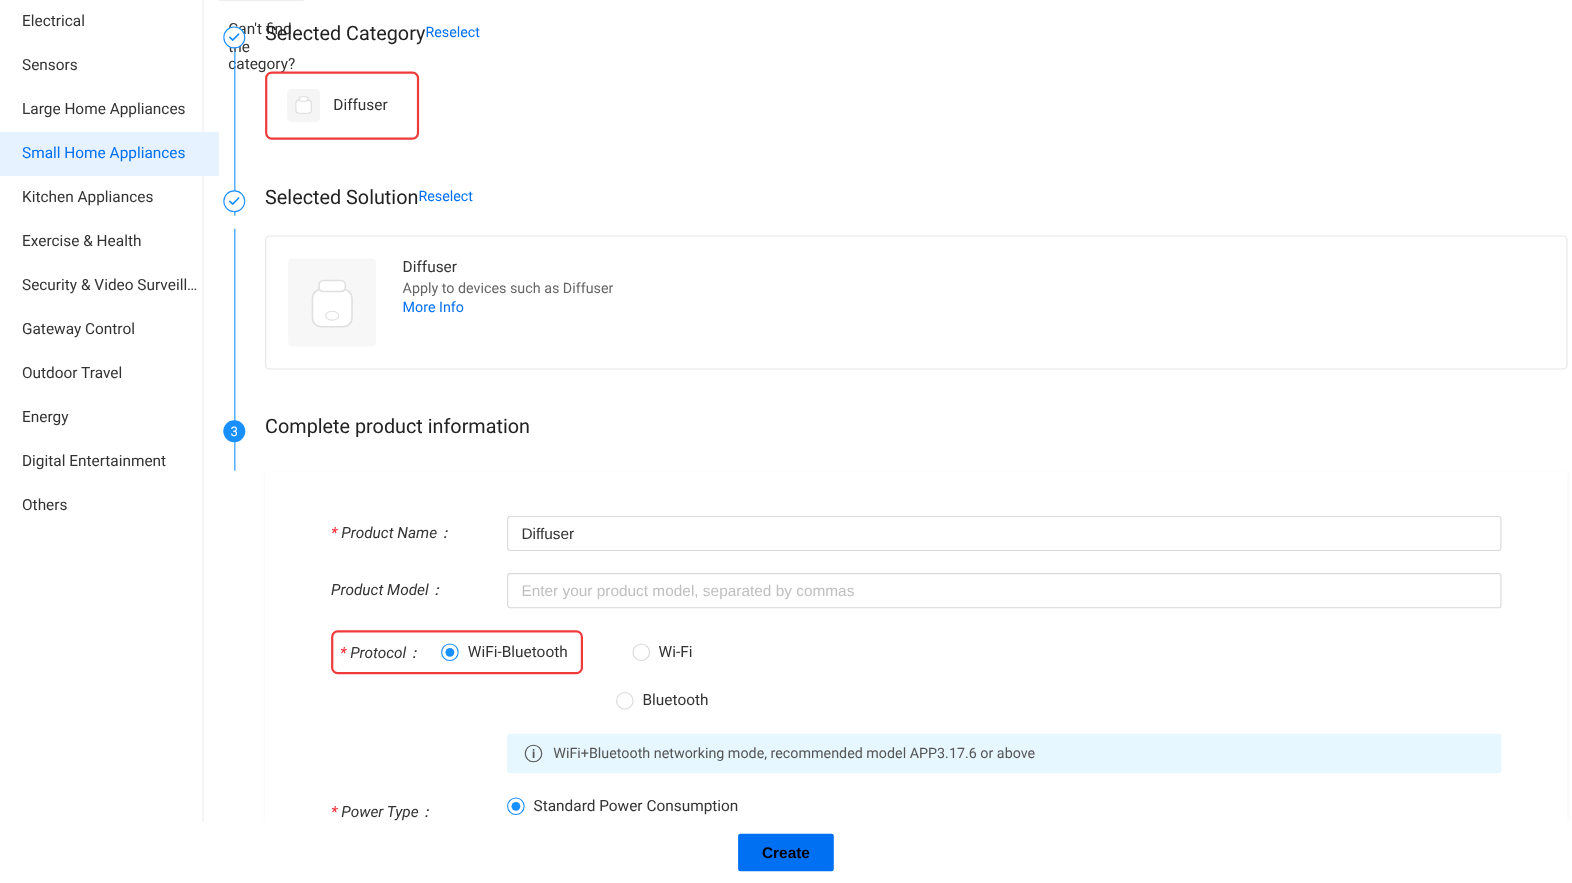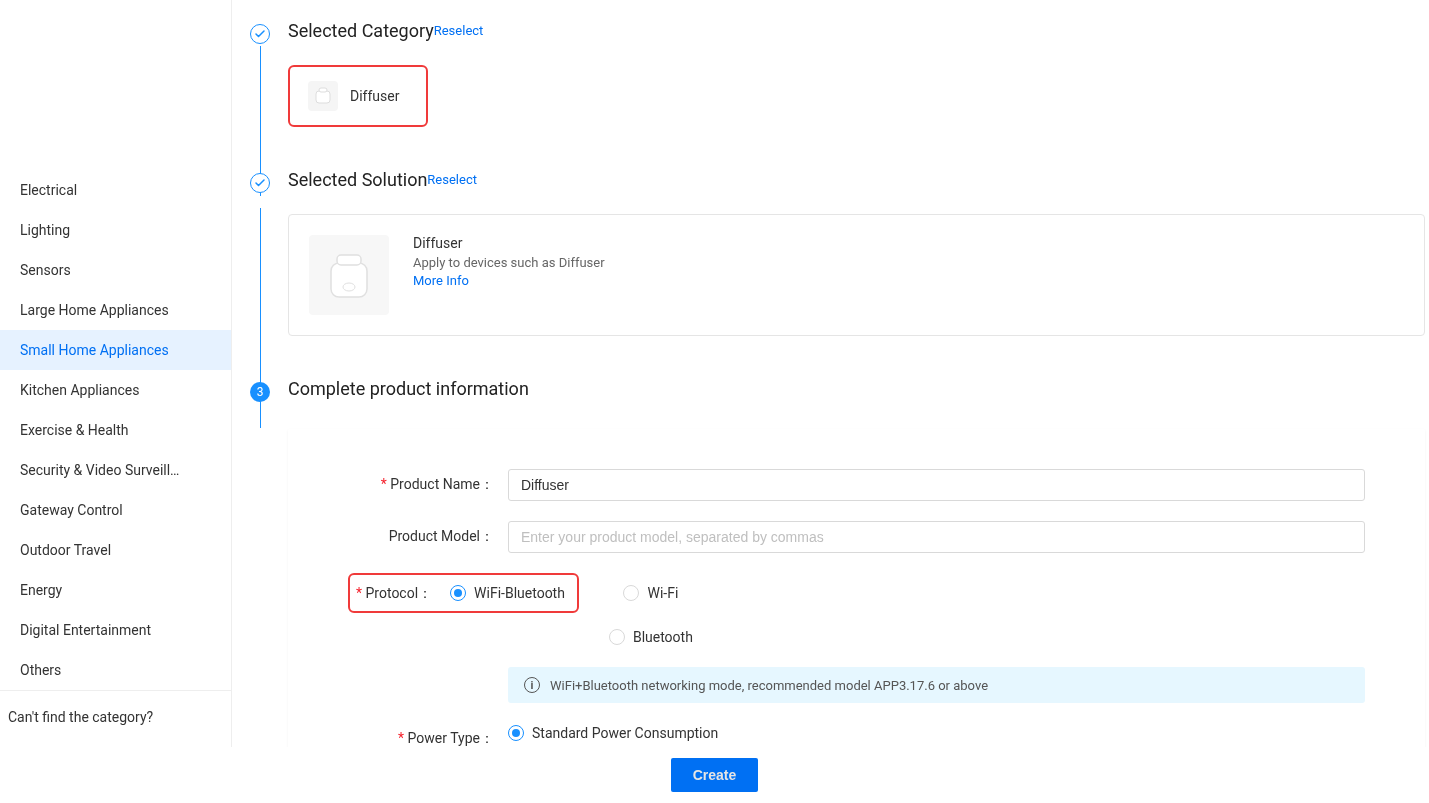--- a/index.html
+++ b/index.html
@@ -8,25 +8,25 @@
     font-size: 14px;
     color: #333;
     background: #fff;
     width: 1429px;
     height: 803px;
     overflow: hidden;
     position: relative;
   }
   .layout { display: flex; height: 100%; }
   .sidebar {
-    width: 232px;
+    width: 185px;
     border-right: 1px solid #eee;
     display: flex;
-    flex-direction: column;
-    justify-content: flex-end;
+    flex-direction: row;
+    justify-content: space-between;
     padding-bottom: 60px;
   }
   .sidebar-list { list-style: none; }
   .sidebar-item {
     padding: 12px 20px;
     font-size: 14px;
     color: #333;
     cursor: pointer;
     white-space: nowrap;
     overflow: hidden;
@@ -160,26 +160,26 @@
     margin-top: 30px;
     margin-right: 4px;
   }
   .form-row {
     display: flex;
     align-items: flex-start;
     margin-bottom: 20px;
   }
   .form-label {
     width: 160px;
-    text-align: right;
     padding-right: 14px;
     padding-top: 7px;
     font-size: 14px;
     color: #333;
     flex-shrink: 0;
+    font-style: italic;
   }
   .required::before {
     content: "* ";
     color: #f5222d;
   }
   .form-control { flex: 1; }
   .text-input {
     width: 100%;
     max-width: 940px;
     padding: 7px 12px;
@@ -249,37 +249,36 @@
     left: 0;
     right: 0;
     height: 56px;
     display: flex;
     align-items: center;
     justify-content: center;
     background: #fff;
   }
   .create-btn {
     background: #0070f3;
-    color: #e5e5e5;
+    color: #000000;
     border: none;
     padding: 9px 22px;
     font-size: 14px;
     font-weight: 600;
     border-radius: 2px;
     cursor: pointer;
   }
 </style>
 </head>
 <body>
 
 <div class="layout">
   <aside class="sidebar">
     <ul class="sidebar-list">
       <li class="sidebar-item">Electrical</li>
-      <li class="sidebar-item">Lighting</li>
       <li class="sidebar-item">Sensors</li>
       <li class="sidebar-item">Large Home Appliances</li>
       <li class="sidebar-item active">Small Home Appliances</li>
       <li class="sidebar-item">Kitchen Appliances</li>
       <li class="sidebar-item">Exercise &amp; Health</li>
       <li class="sidebar-item">Security &amp; Video Surveill…</li>
       <li class="sidebar-item">Gateway Control</li>
       <li class="sidebar-item">Outdoor Travel</li>
       <li class="sidebar-item">Energy</li>
       <li class="sidebar-item">Digital Entertainment</li>

